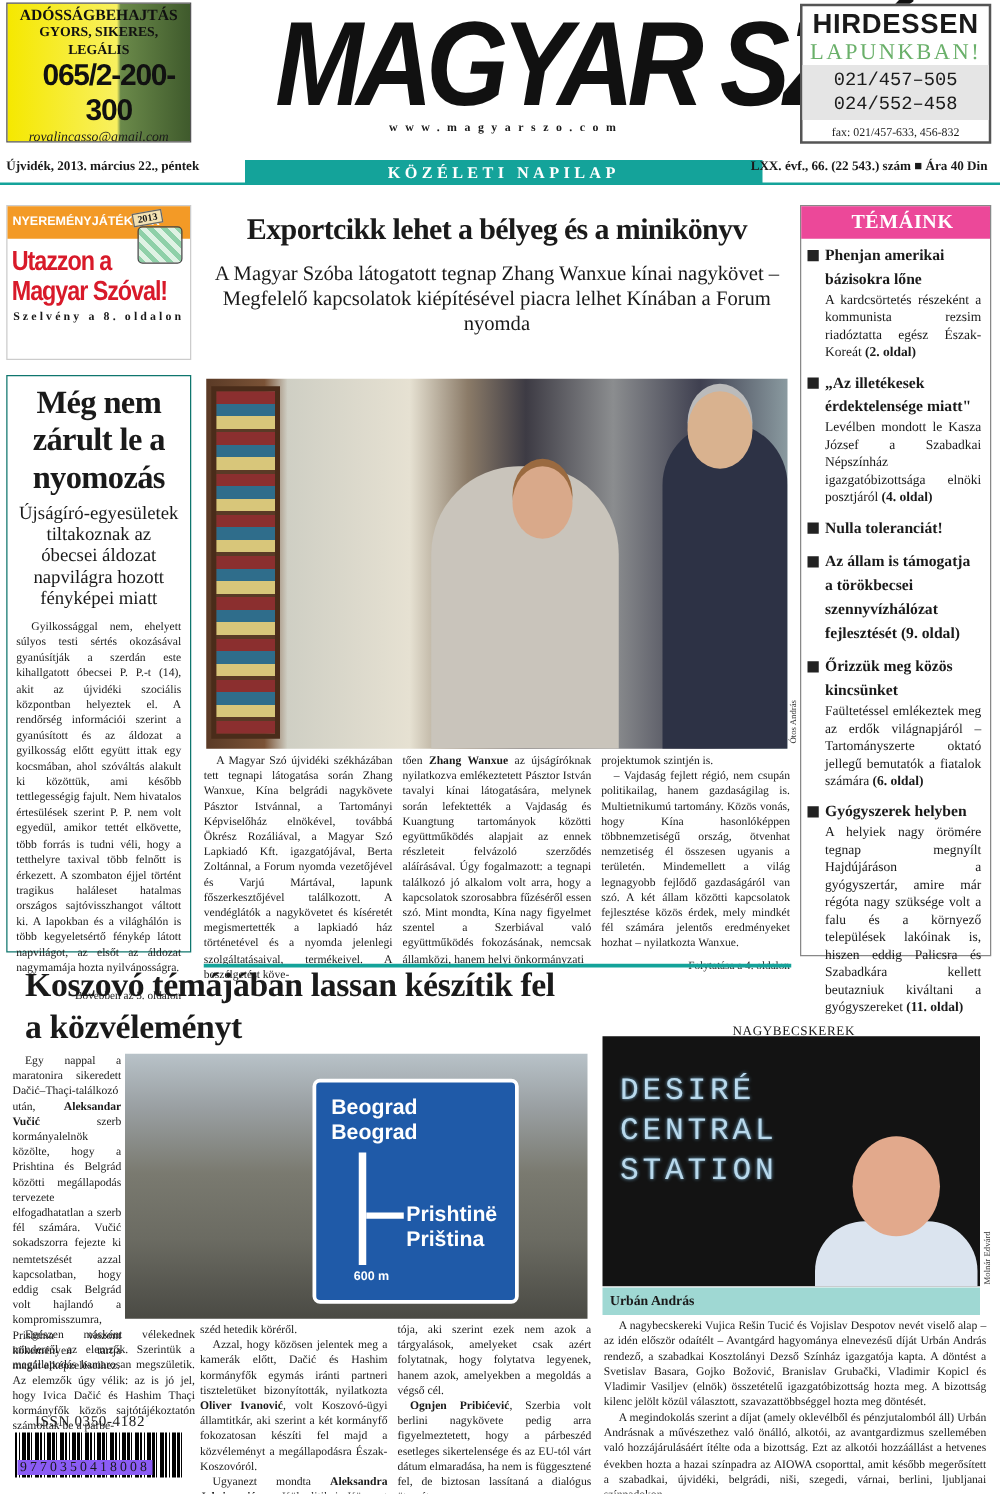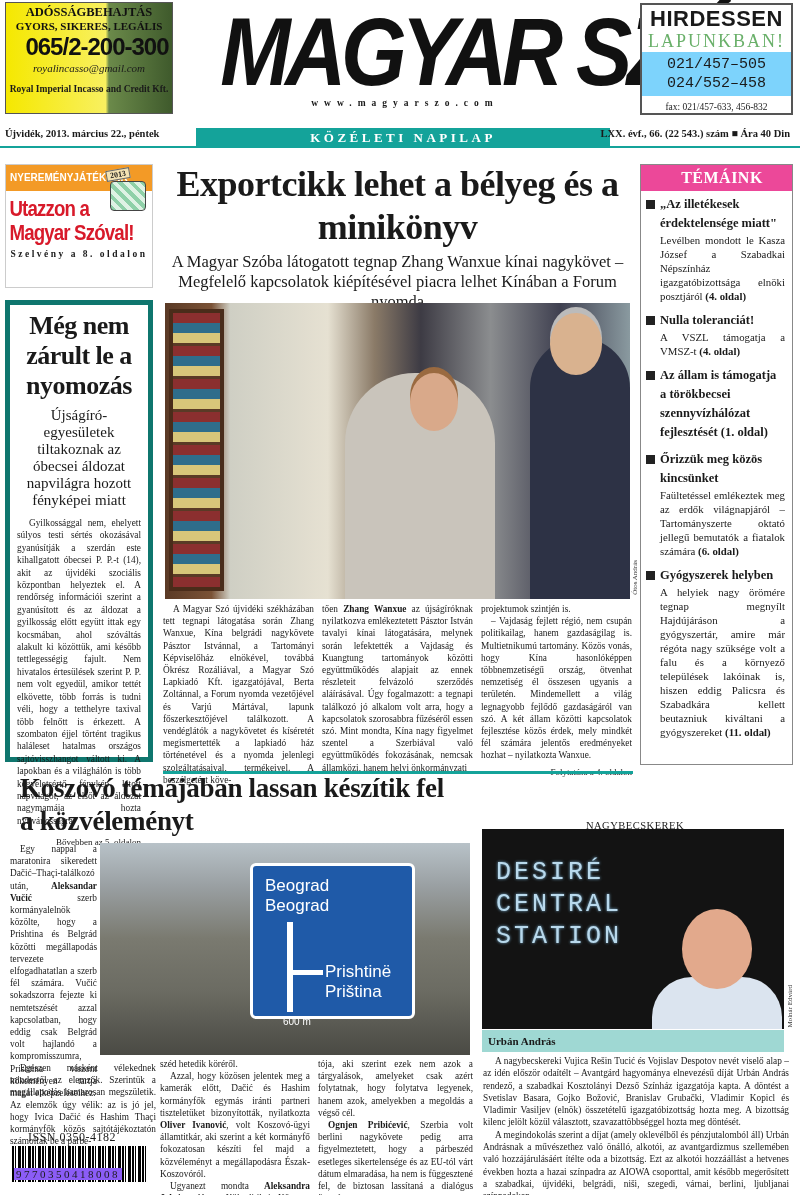--- a/index.html
+++ b/index.html
@@ -1,54 +1,54 @@
 <!DOCTYPE html>
 <html><head>
 <meta charset="utf-8">
 <style>
 *{box-sizing:border-box;margin:0;padding:0;}
 body{width:800px;height:1195px;background:#fff;font-family:"Liberation Serif","DejaVu Serif",serif;color:#1a1a1a;position:relative;overflow:hidden;}
 .abs{position:absolute;}
 
-.ad-left{left:5px;top:2px;width:168px;height:112px;border:1px solid #555;background:linear-gradient(90deg,#f5e800 0%,#f8f060 60%,#6b8a4a 62%,#3f5a2c 100%);text-align:center;overflow:hidden;}
+.ad-left{left:5px;top:2px;width:148px;height:112px;border:1px solid #555;background:linear-gradient(90deg,#f5e800 0%,#f8f060 60%,#6b8a4a 62%,#3f5a2c 100%);text-align:center;overflow:hidden;}
 .ad-left .l1{font-weight:bold;font-size:12.5px;color:#111;margin-top:2px;line-height:14px;}
 .ad-left .l2{font-weight:bold;font-size:11px;color:#111;line-height:14px;}
 .ad-left .phone{font-weight:bold;font-size:24px;color:#111;font-family:"Liberation Sans Narrow","Liberation Sans",sans-serif;letter-spacing:-1px;line-height:28px;padding-left:16px;}
 .ad-left .mail{font-style:italic;font-size:11px;line-height:14px;}
 .ad-left .corp{font-weight:bold;font-size:9.5px;line-height:16px;margin-top:6px;}
 
 .masthead{left:195px;top:0;width:420px;height:112px;text-align:center;}
 .masthead .logo{font-family:"Liberation Sans",sans-serif;font-weight:bold;font-style:italic;font-size:96px;letter-spacing:-6px;line-height:104px;color:#111;transform:scaleX(0.88);transform-origin:center;white-space:nowrap;}
 .masthead .url{font-family:"Liberation Serif",serif;font-weight:bold;font-size:9.5px;letter-spacing:6px;margin-top:-6px;}
 .tagbar{left:196px;top:128px;width:414px;height:20px;background:#14a39a;color:#fff;text-align:center;font-size:13px;letter-spacing:3.5px;line-height:20px;font-weight:bold;}
 .rule{height:2px;background:#14a39a;}
 .dateline{left:5px;top:128px;font-size:10.5px;font-weight:bold;}
 .issue{right:10px;top:128px;font-size:10.5px;font-weight:bold;}
 
 .ad-right{left:640px;top:3px;width:153px;height:112px;border:2px solid #555;background:#fff;text-align:center;}
 .ad-right .h{font-family:"Liberation Sans",sans-serif;font-weight:bold;font-size:22px;line-height:28px;letter-spacing:0.5px;}
 .ad-right .sub{color:#6ab06a;font-size:18px;letter-spacing:2px;line-height:16px;}
-.ad-right .phones{background:#7dd3fc;font-family:"Liberation Mono","DejaVu Sans Mono",monospace;font-size:15px;line-height:19px;padding:3px 0;margin-top:3px;}
+.ad-right .phones{background:#e5e5e5;font-family:"Liberation Mono","DejaVu Sans Mono",monospace;font-size:15px;line-height:19px;padding:3px 0;margin-top:3px;}
 .ad-right .fax{font-size:9.5px;line-height:22px;}
 
 .promo{left:5px;top:164px;width:148px;height:124px;border:1px solid #ccc;background:#fff;}
 .promo .bar{background:#f39a26;color:#fff;font-family:"Liberation Sans",sans-serif;font-weight:bold;font-size:10px;height:26px;line-height:26px;padding-left:4px;}
 .promo .big{color:#d81a2a;font-family:"Liberation Sans",sans-serif;font-weight:bold;font-size:22px;line-height:24px;padding-left:4px;letter-spacing:-1px;transform:scaleX(0.85);transform-origin:left;white-space:nowrap;}
 .promo .suit{position:absolute;right:6px;top:16px;width:36px;height:30px;background:repeating-linear-gradient(45deg,#8fd0a8 0 4px,#dff2e4 4px 8px);border:1.5px solid #444;border-radius:4px;}
 .promo .tag{position:absolute;right:22px;top:4px;background:#f3e2b3;font-size:8px;font-weight:bold;padding:0 3px;border:1px solid #666;transform:rotate(-10deg);}
 .promo .foot{font-size:9.5px;letter-spacing:2.5px;font-weight:bold;text-align:center;margin-top:4px;}
 
-.left-box{left:5px;top:300px;width:148px;height:462px;border:5px solid #0f766e;padding:6px 7px;}
+.left-box{left:5px;top:300px;width:148px;height:462px;border:1px solid #0f766e;padding:6px 7px;}
 .left-box h2{font-size:26px;text-align:center;line-height:30px;font-weight:bold;letter-spacing:-0.5px;}
 .left-box h3{font-size:15px;text-align:center;line-height:17px;font-weight:normal;margin:6px 0 8px;}
 .left-box p{font-size:9.3px;line-height:12.4px;text-align:justify;text-indent:12px;}
 .more{font-size:9px;text-align:right;margin-top:10px;}
 
 .main-head{left:160px;top:163px;width:475px;text-align:center;}
-.main-head h1{font-size:36px;line-height:43px;font-weight:bold;letter-spacing:-0.5px;}
+.main-head h1{font-size:24px;line-height:43px;font-weight:bold;letter-spacing:-0.5px;}
 .main-head .sub{font-size:16.5px;line-height:20px;margin-top:3px;}
 .main-photo{left:165px;top:303px;width:465px;height:296px;background:linear-gradient(90deg,#5a3a26 0%,#7a5236 10%,#cfcfc4 14%,#e6e1d2 35%,#8b7b68 45%,#3d3b44 55%,#8b8d8f 70%,#3f4050 85%,#8a9aa0 100%);overflow:hidden;}
 .main-photo .shelf{position:absolute;left:4px;top:6px;width:55px;height:282px;background:repeating-linear-gradient(180deg,#8b2f2f 0 10px,#2f6d8b 10px 20px,#d8c67a 20px 30px,#5a3a26 30px 33px);border:4px solid #4a2c1a;}
 .main-photo .woman{position:absolute;left:180px;top:70px;width:150px;height:226px;background:#c9c4bb;border-radius:70px 70px 0 0;}
 .main-photo .head1{position:absolute;left:245px;top:70px;width:48px;height:58px;background:#d9a98a;border-radius:50%;box-shadow:0 -6px 0 #9a6a40;}
 .main-photo .man{position:absolute;left:365px;top:35px;width:100px;height:261px;background:#2d3245;border-radius:60px 60px 0 0;}
 .main-photo .head2{position:absolute;left:385px;top:10px;width:52px;height:62px;background:#d9b28f;border-radius:50%;box-shadow:0 -6px 0 #bbb;}
 .credit{font-size:7px;writing-mode:vertical-rl;transform:rotate(180deg);color:#333;}
 
 .cols3{left:163px;top:603px;width:470px;display:flex;gap:8px;}
@@ -63,21 +63,21 @@
 .temaink .t{font-weight:bold;font-size:12.5px;line-height:19px;padding-left:14px;position:relative;}
 .temaink .t::before{content:"";position:absolute;left:0;top:5px;width:9px;height:9px;background:#222;}
 .temaink .d{font-size:10.8px;line-height:14px;padding-left:14px;text-align:justify;}
 .temaink b{font-weight:bold;}
 
 .hr1{left:163px;top:771px;width:470px;height:3px;background:#14a39a;}
 
 .kos-head{left:20px;top:772px;width:440px;text-align:left;}
 .kos-head h1{font-size:27px;line-height:33px;font-weight:bold;letter-spacing:-0.3px;}
 .kos-photo{left:100px;top:843px;width:370px;height:212px;background:linear-gradient(180deg,#b8c2c8 0%,#9aa0a3 20%,#7a7a70 45%,#6b6b62 70%,#4a4a44 100%);overflow:hidden;}
-.sign{position:absolute;left:150px;top:20px;width:165px;height:156px;background:#1f5aa8;border:3px solid #fff;border-radius:6px;color:#fff;font-family:"Liberation Sans",sans-serif;font-weight:normal;}
+.sign{position:absolute;left:150px;top:20px;width:165px;height:180px;background:#1f5aa8;border:3px solid #fff;border-radius:6px;color:#fff;font-family:"Liberation Sans",sans-serif;font-weight:bold;}
 .sign .a{position:absolute;left:12px;top:10px;font-size:17px;line-height:20px;}
 .sign .b{position:absolute;left:72px;top:96px;font-size:17px;line-height:20px;}
 .sign .c{position:absolute;left:30px;top:150px;font-size:10px;}
 .sign .arr{position:absolute;left:34px;top:56px;width:6px;height:90px;background:#fff;}
 .sign .arr2{position:absolute;left:40px;top:104px;width:30px;height:5px;background:#fff;}
 .kos-left{left:10px;top:843px;width:87px;font-size:9.3px;line-height:12.2px;text-align:justify;}
 .kos-left p{text-indent:10px;}
 .kos-col2{left:160px;top:1058px;width:150px;font-size:9.3px;line-height:12.2px;text-align:justify;}
 .kos-col3{left:318px;top:1058px;width:155px;font-size:9.3px;line-height:12.2px;text-align:justify;}
 .kos-col2 p,.kos-col3 p{text-indent:10px;}
@@ -169,29 +169,32 @@
     <p>– Vajdaság fejlett régió, nem csupán politikailag, hanem gazdaságilag is. Multietnikumú tartomány. Közös vonás, hogy Kína hasonlóképpen többnemzetiségű ország, ötvenhat nemzetiség él összesen ugyanis a területén. Mindemellett a világ legnagyobb fejlődő gazdaságáról van szó. A két állam közötti kapcsolatok fejlesztése közös érdek, mely mindkét fél számára jelentős eredményeket hozhat – nyilatkozta Wanxue.</p>
     <div class="more" style="margin-top:4px">Folytatása a 4. oldalon</div>
   </div>
 </div>
 <div class="abs hr1"></div>
 
 <div class="abs temaink">
   <div class="title">TÉMÁINK</div>
   <ul>
     <li>
+        <div class="t">Phenjan amerikai bázisokra lőne</div>
+        <div class="d"><span>A kardcsörtetés részeként a kommunista rezsim riadóztatta egész Észak-Koreát</span> <b>(2. oldal)</b></div>
+      </li>
+    <li>
         <div class="t">„Az illetékesek érdektelensége miatt"</div>
         <div class="d"><span>Levélben mondott le Kasza József a Szabadkai Népszínház igazgatóbizottsága elnöki posztjáról</span> <b>(4. oldal)</b></div>
       </li>
     <li>
         <div class="t">Nulla toleranciát!</div>
-        <div class="d"><span>A VSZL támogatja a VMSZ-t</span> <b>(4. oldal)</b></div>
-      </li>
-    <li>
-        <div class="t"><span>Az állam is támogatja a törökbecsei szennyvízhálózat fejlesztését</span> <span>(1. oldal)</span></div>
+      </li>
+    <li>
+        <div class="t"><span>Az állam is támogatja a törökbecsei szennyvízhálózat fejlesztését</span> <span>(9. oldal)</span></div>
       </li>
     <li>
         <div class="t">Őrizzük meg közös kincsünket</div>
         <div class="d"><span>Faültetéssel emlékeztek meg az erdők világnapjáról – Tartományszerte oktató jellegű bemutatók a fiatalok számára</span> <b>(6. oldal)</b></div>
       </li>
     <li>
         <div class="t">Gyógyszerek helyben</div>
         <div class="d"><span>A helyiek nagy örömére tegnap megnyílt Hajdújáráson a gyógyszertár, amire már régóta nagy szüksége volt a falu és a környező települések lakóinak is, hiszen eddig Palicsra és Szabadkára kellett beutazniuk kiváltani a gyógyszereket</span> <b>(11. oldal)</b></div>
       </li>
   </ul>

